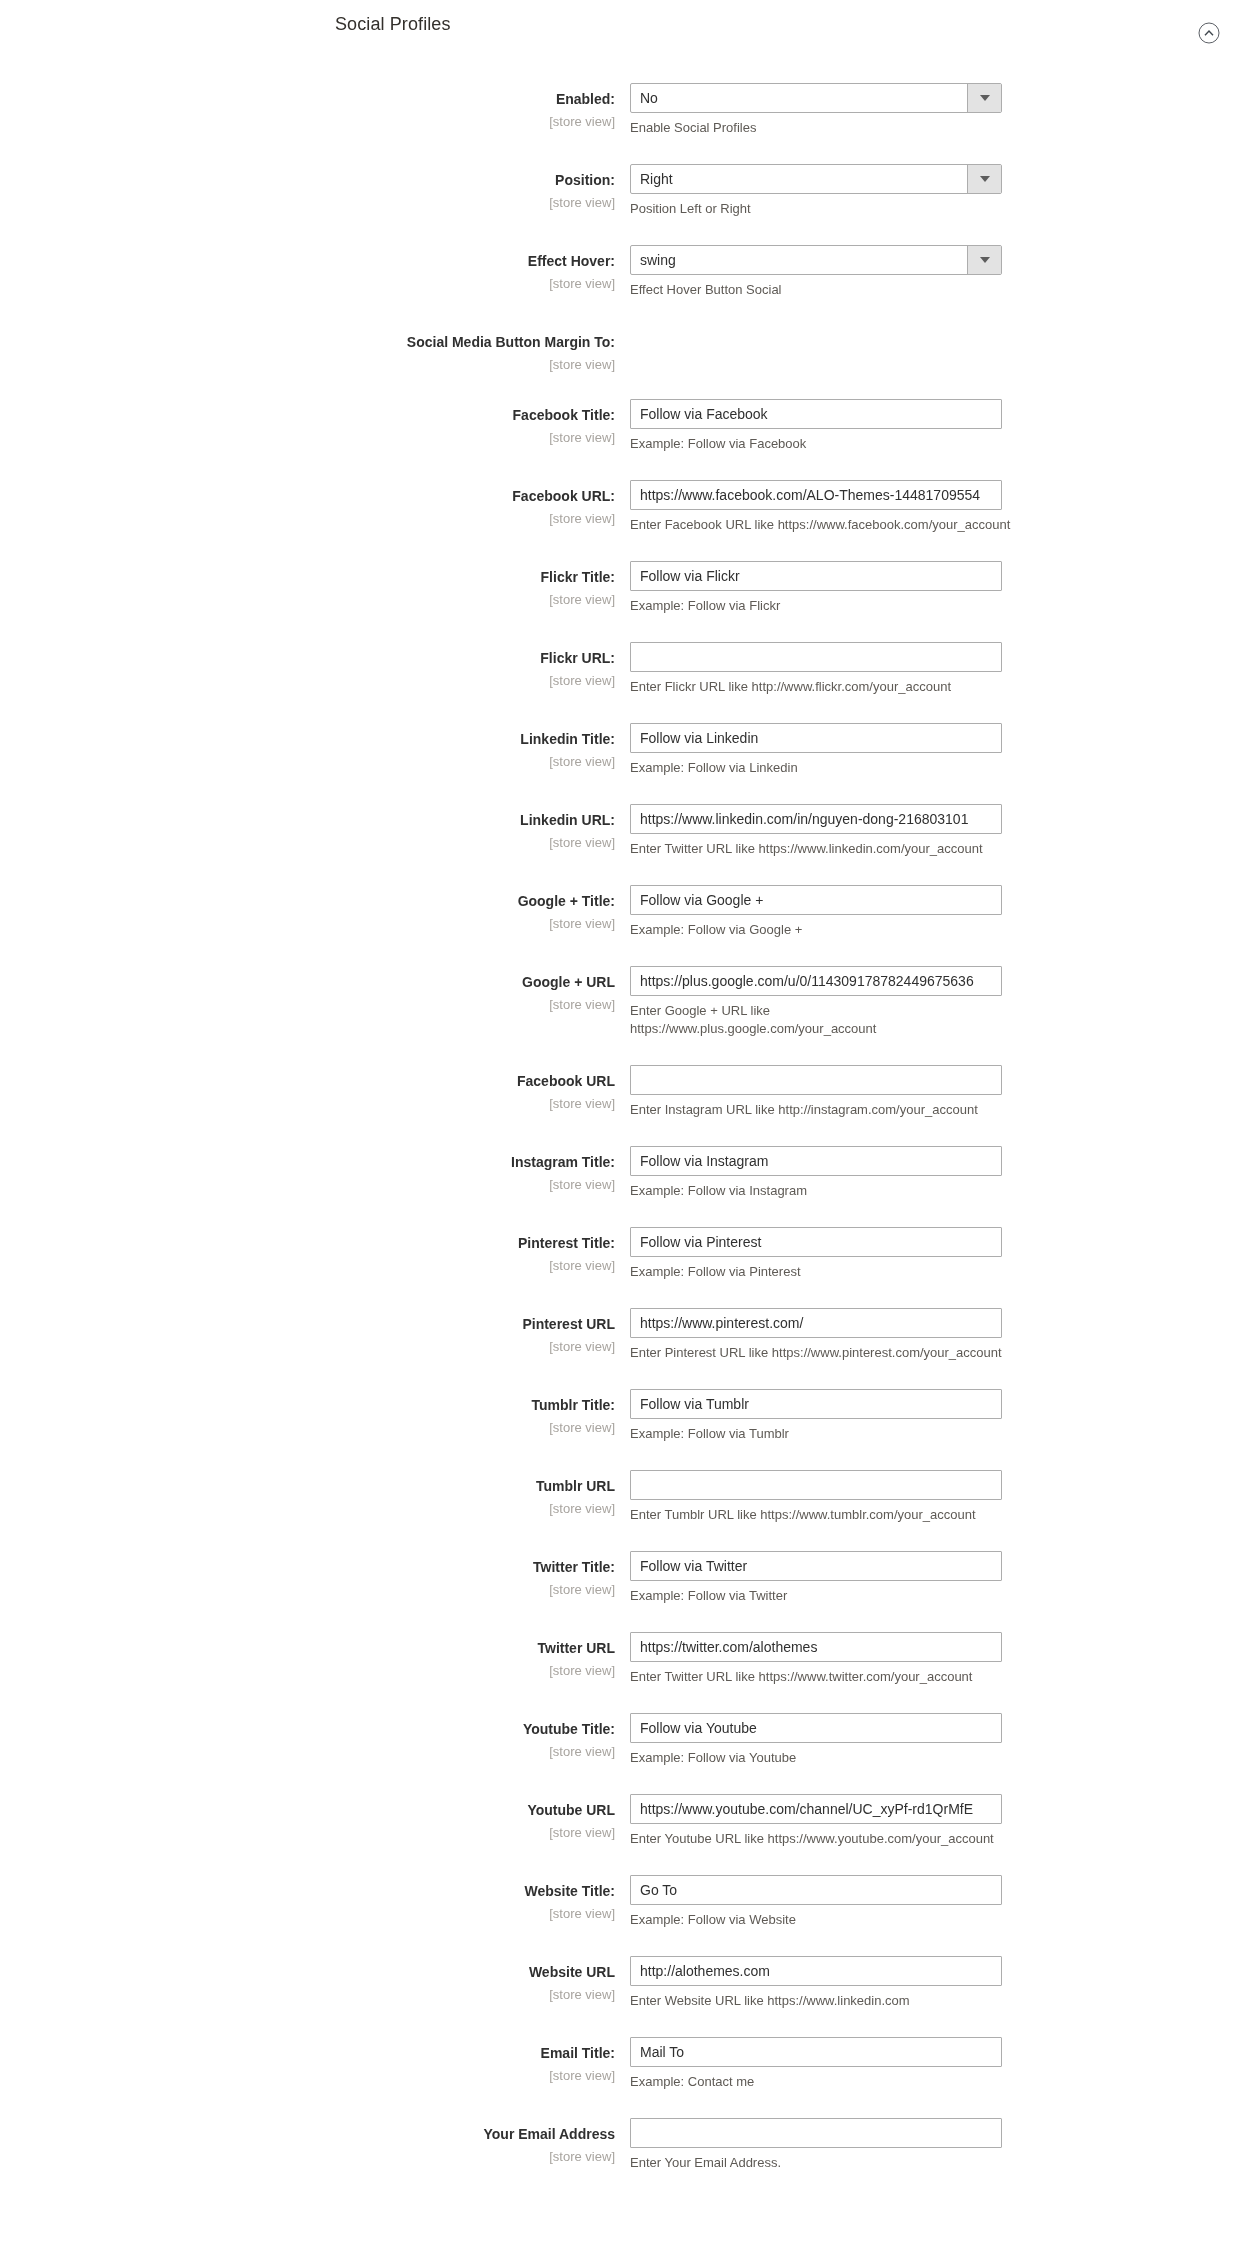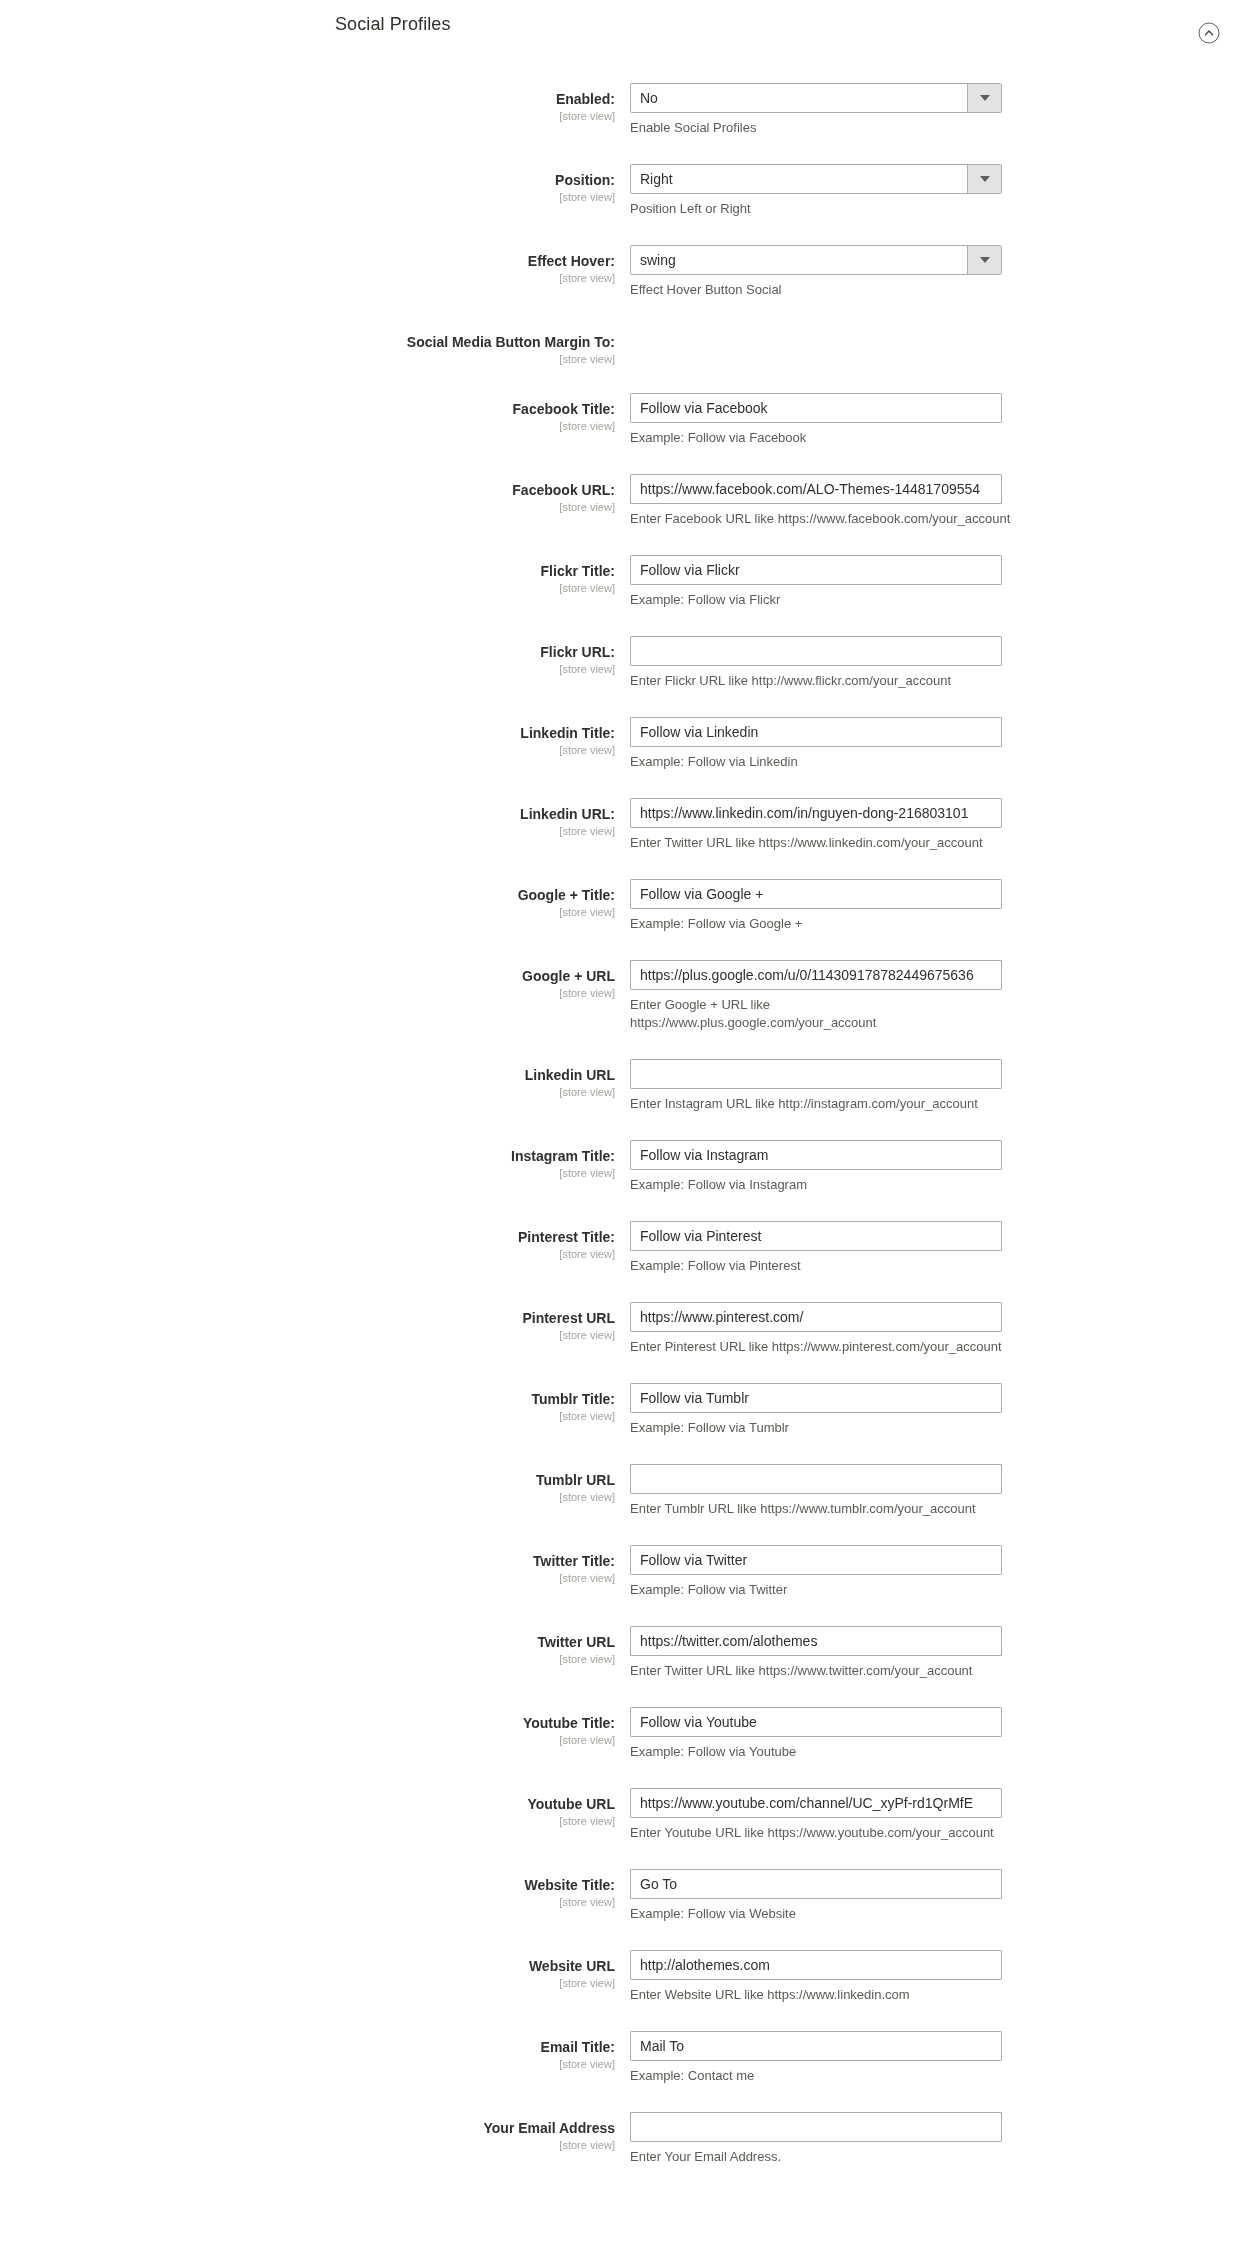--- a/index.html
+++ b/index.html
@@ -52,25 +52,25 @@
     box-sizing: border-box;
   }
   .field-label {
     font-size: 14px;
     font-weight: bold;
     line-height: 18px;
     color: #303030;
     display: block;
   }
   .field-scope {
-    font-size: 11px;
+    font-size: 13px;
     line-height: 14px;
     color: #a8a49f;
     display: block;
-    margin-top: 1px;
+    margin-top: 7px;
   }
   .cell-input {
     margin-left: 15px;
     width: 580px;
   }
   .text-input {
     width: 372px;
     height: 30px;
     box-sizing: border-box;
     border: 1px solid #adadad;
@@ -280,21 +280,21 @@
         <span class="field-scope">[store view]</span>
       </div>
       <div class="cell-input">
         <input type="text" class="text-input" value="https://plus.google.com/u/0/114309178782449675636" style="">
           <div class="field-helper">Enter Google + URL like<br><span>https://www.plus.google.com/your_account</span></div>
       </div>
     </div>
 
     <div class="row">
       <div class="cell-label">
-        <span class="field-label">Linkedin URL</span>
+        <span class="field-label">Facebook URL</span>
         <span class="field-scope">[store view]</span>
       </div>
       <div class="cell-input">
         <input type="text" class="text-input" style="">
           <div class="field-helper">Enter Instagram URL like http://instagram.com/your_account</div>
       </div>
     </div>
 
     <div class="row">
       <div class="cell-label">

